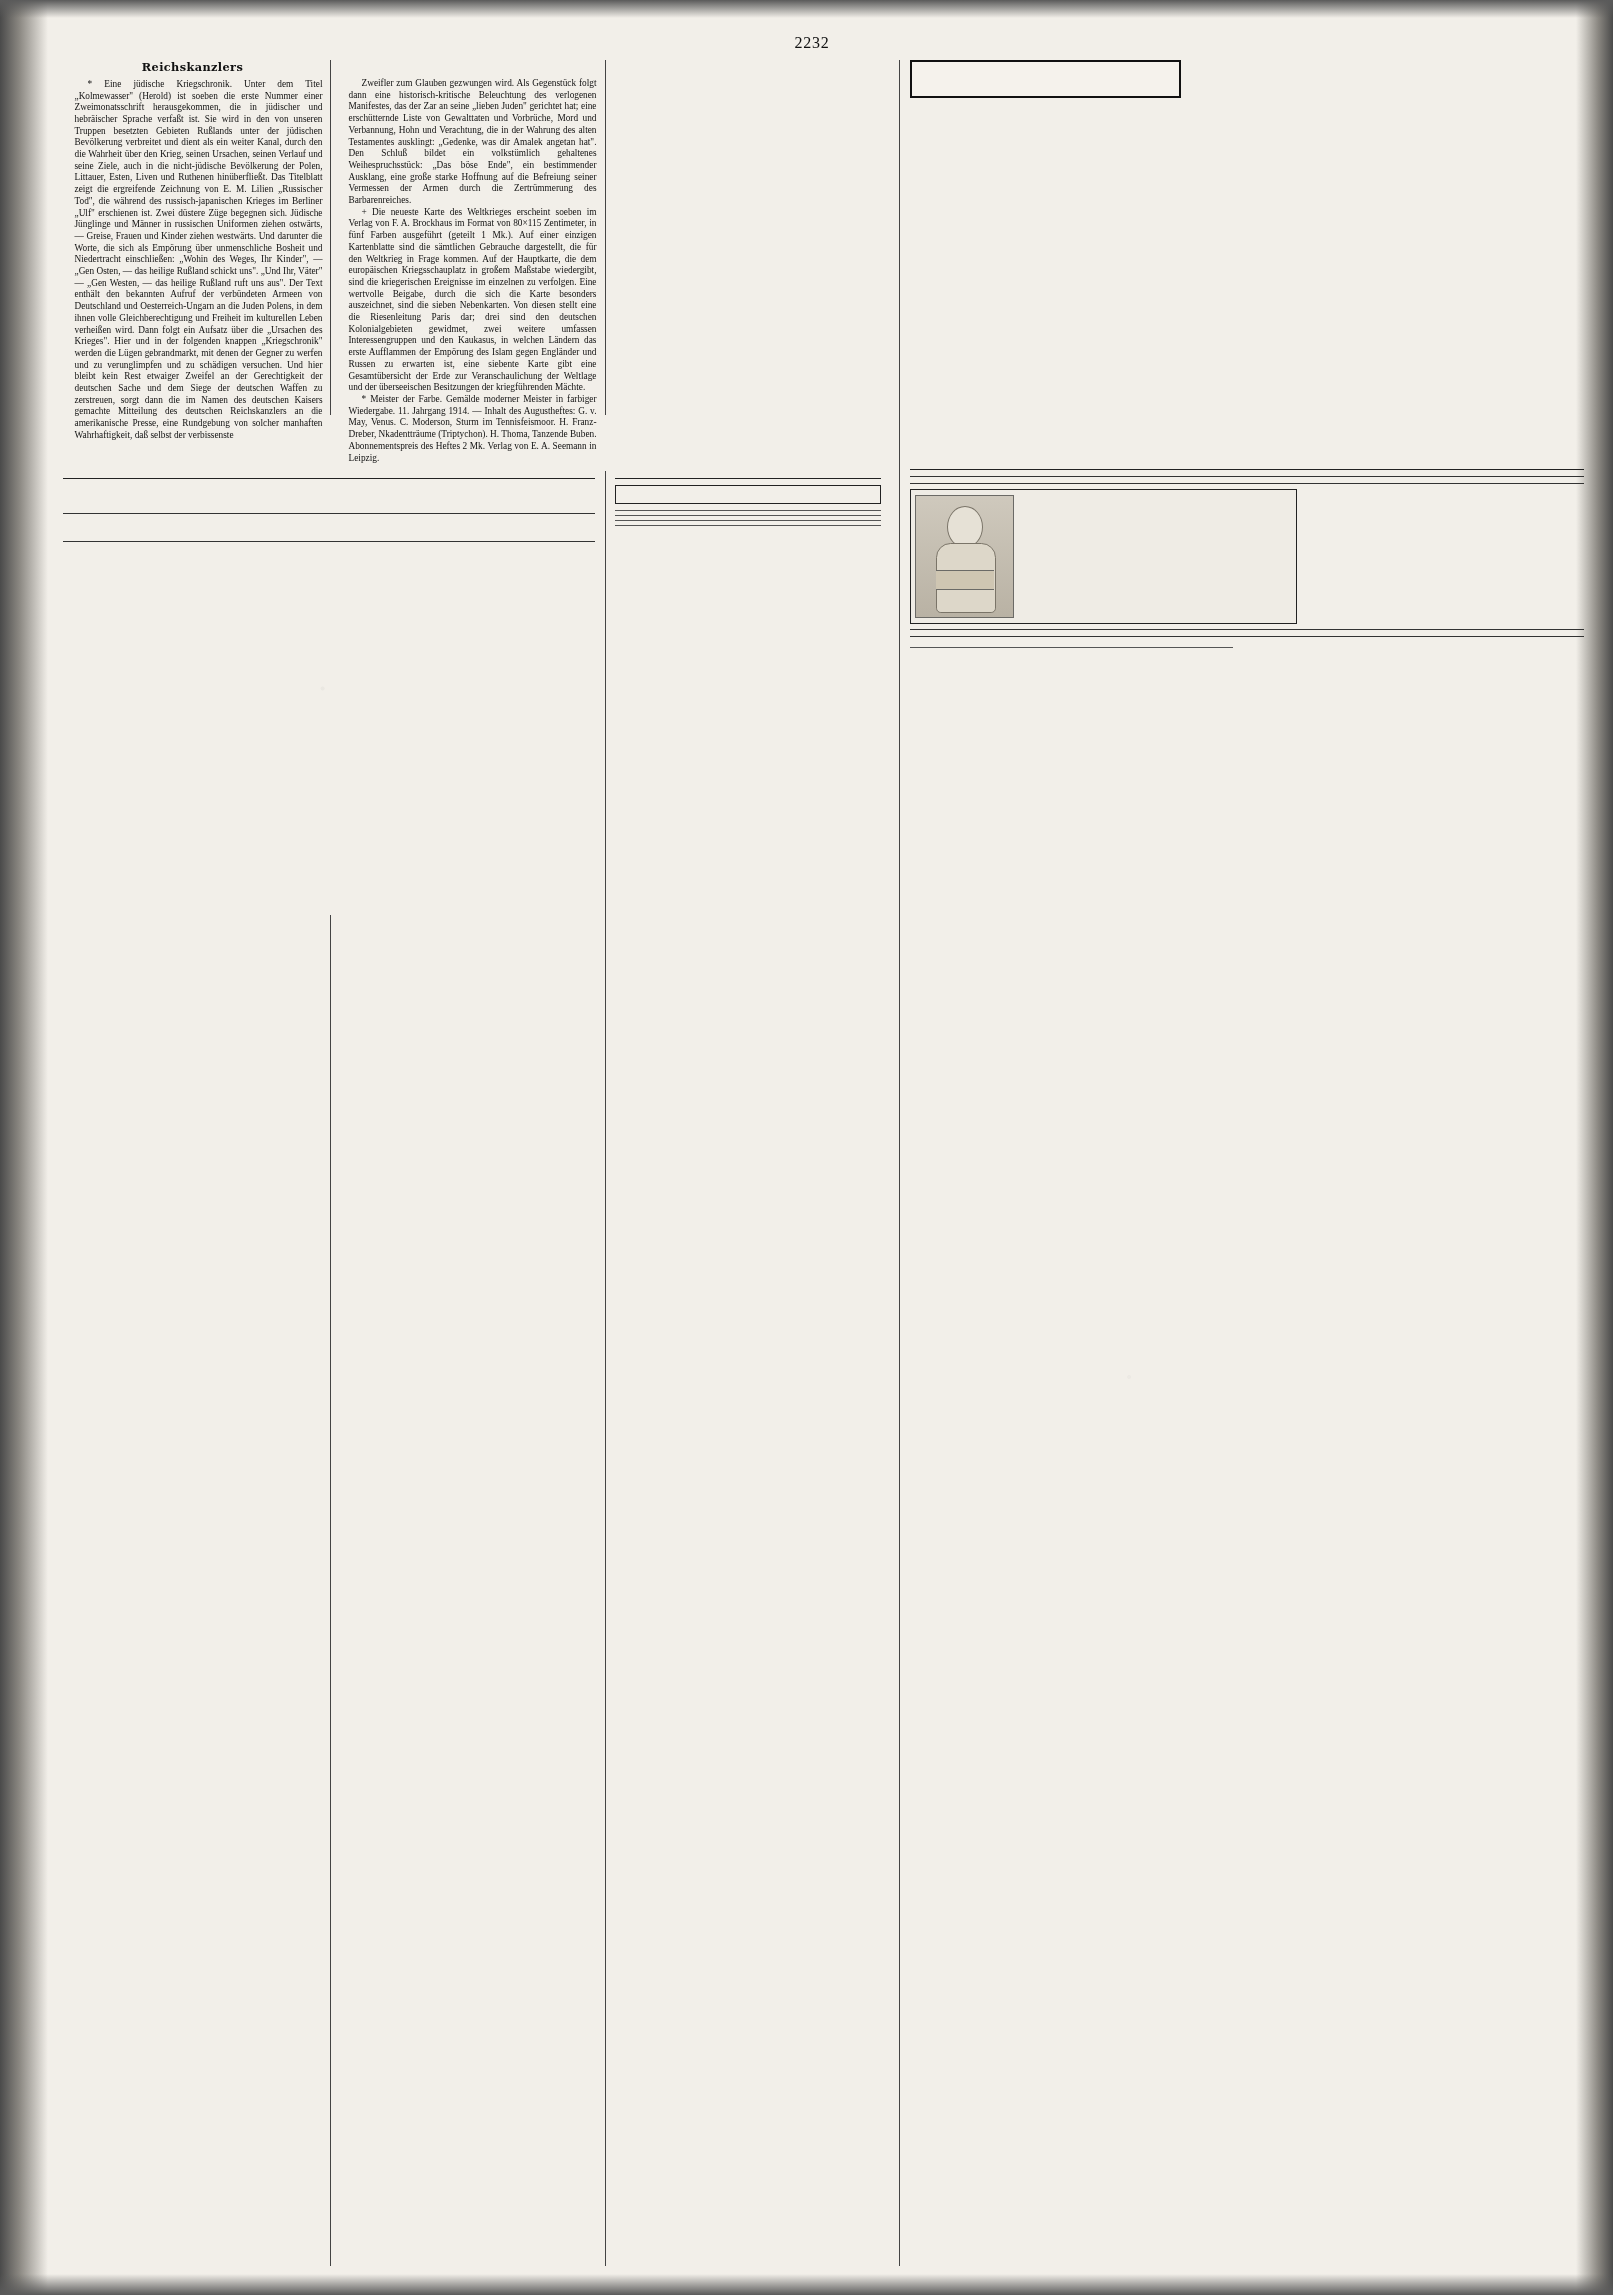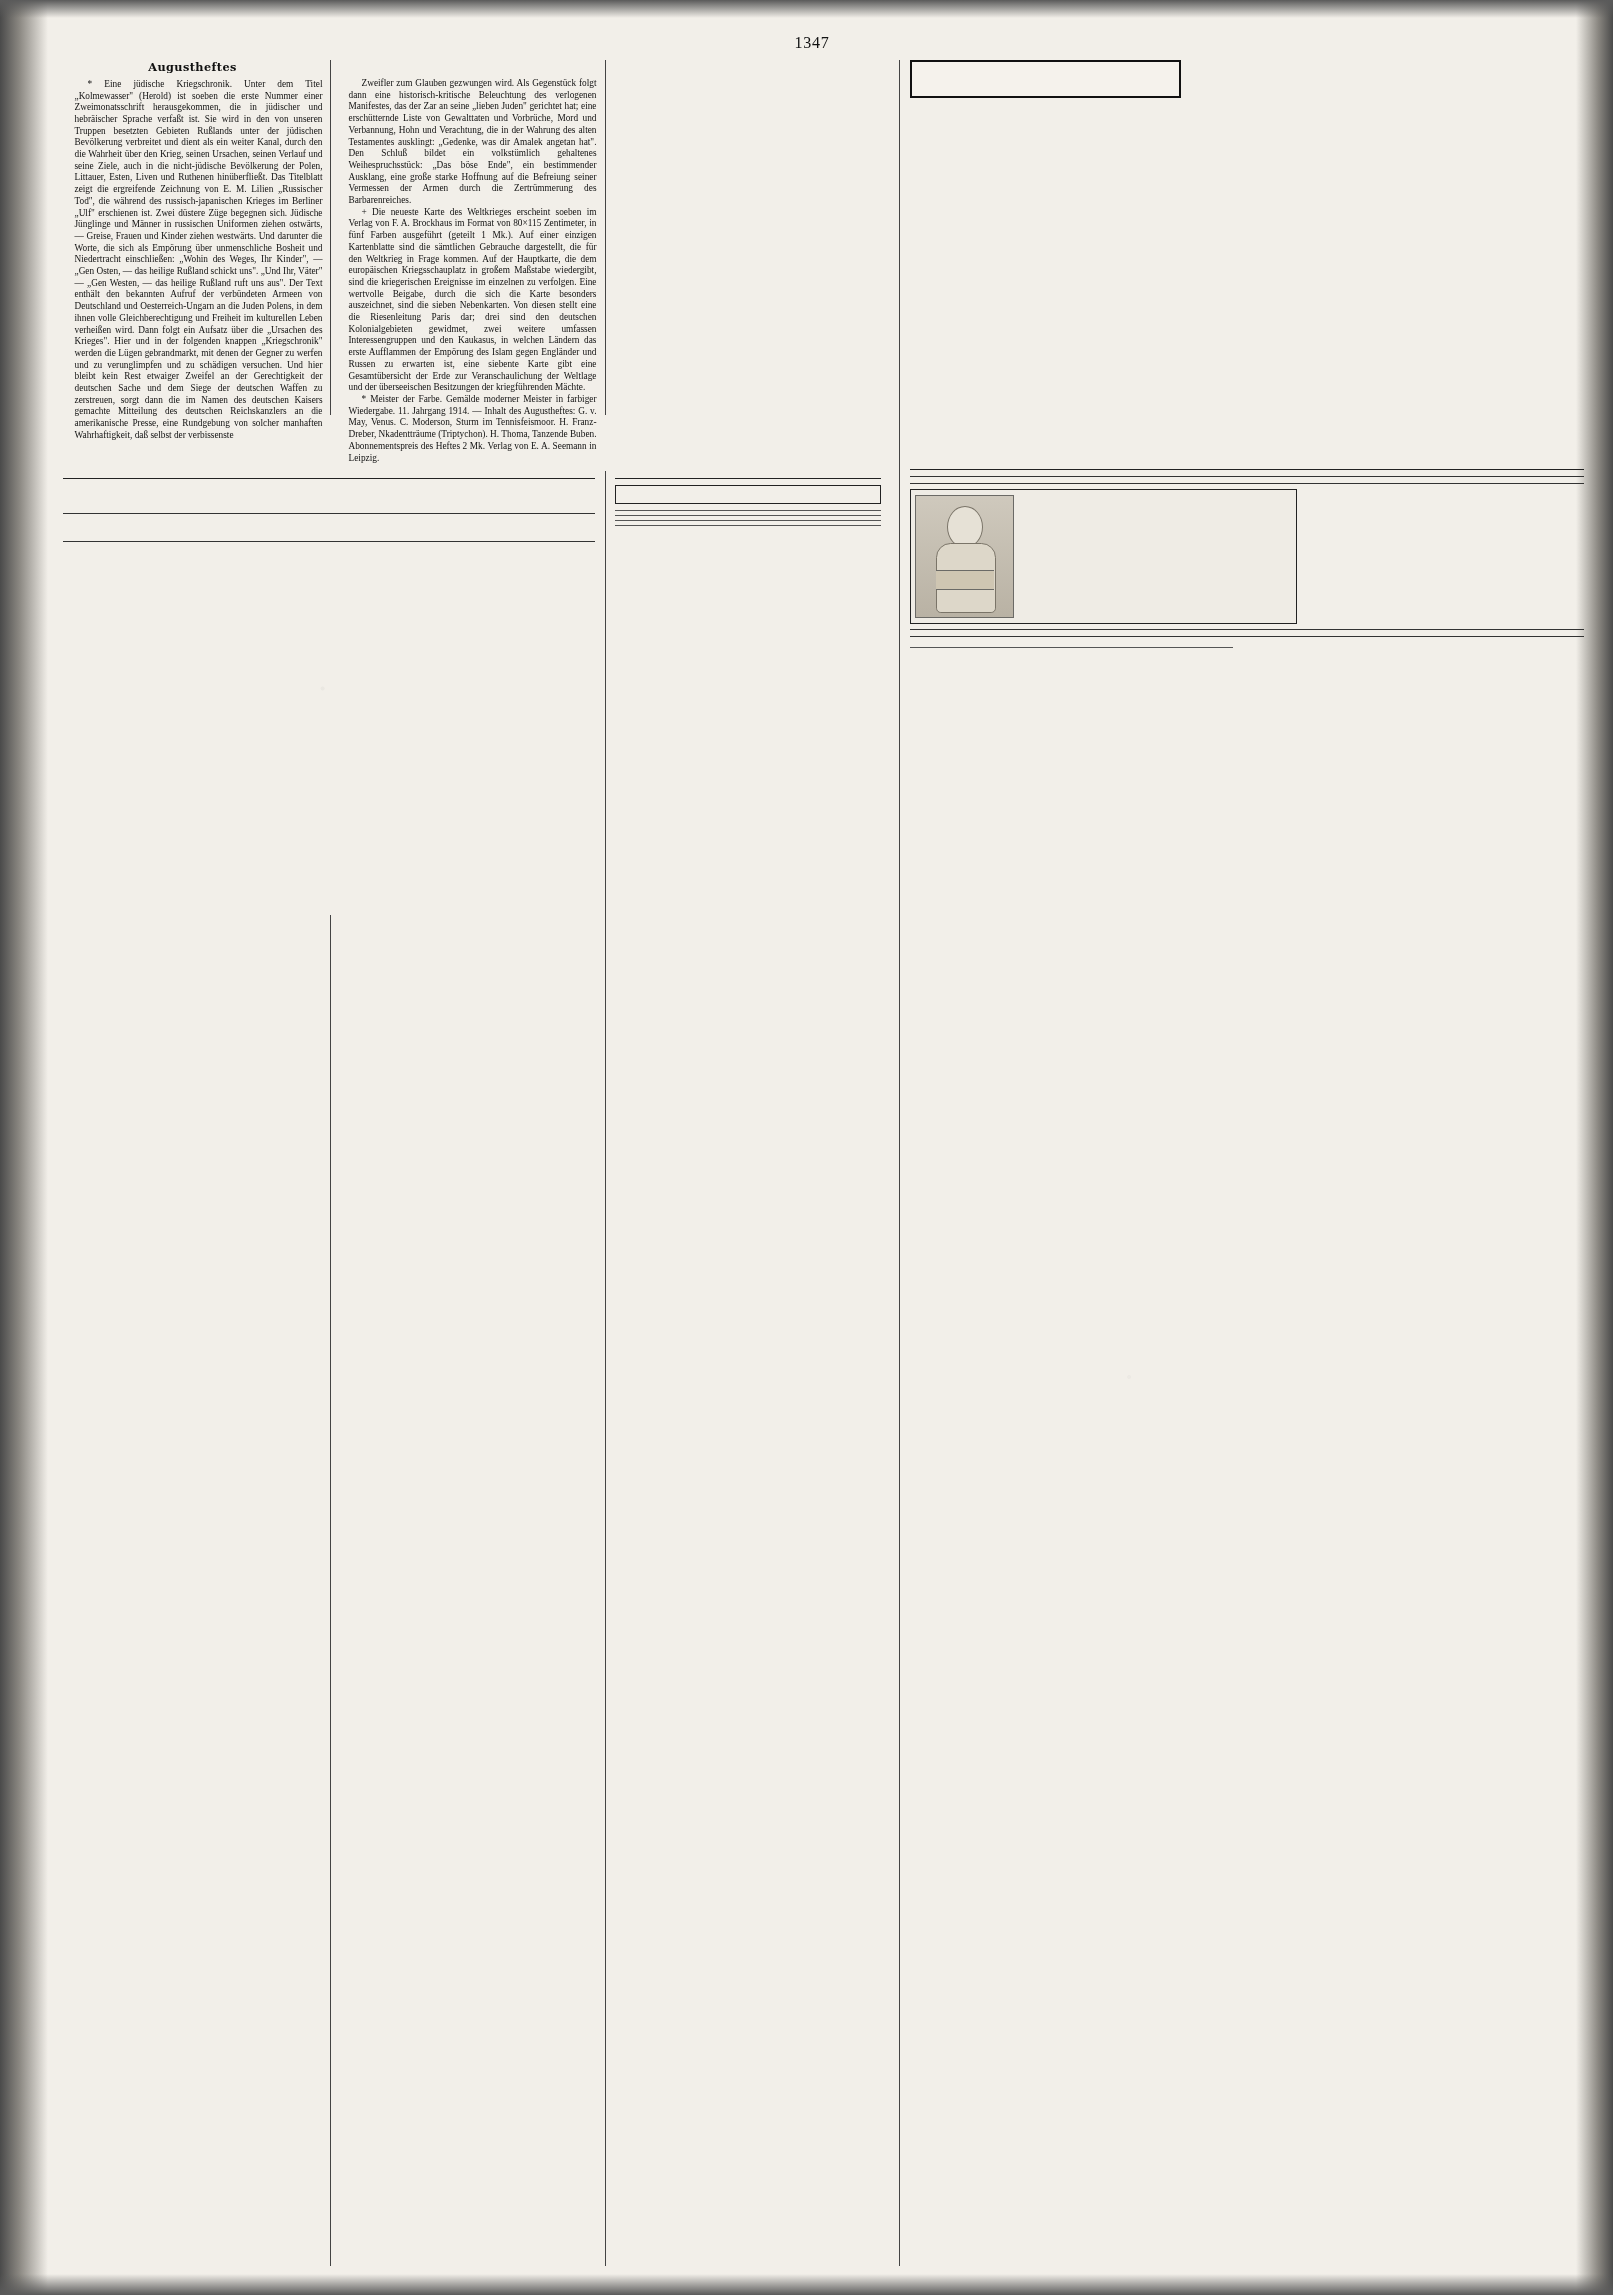--- a/index.html
+++ b/index.html
@@ -99,26 +99,26 @@
 <body>
 
 <div class="page">
   <div class="scan-edge-l"></div>
   <div class="scan-edge-r"></div>
   <div class="scan-edge-t"></div>
   <div class="scan-edge-b"></div>
 
   <div class="sheet">
 
-    <div class="pageno">1347</div>
+    <div class="pageno">2232</div>
 
     <div class="colwrap">
 
       <div class="col c1">
-        <div class="hdr-small fr">Augustheftes</div>
+        <div class="hdr-small fr">Reichskanzlers</div>
         <div class="tiny just indent" style="margin-top:4.8px;">* Eine jüdische Kriegschronik. Unter dem Titel „Kolmewasser" (Herold) ist soeben die erste Nummer einer Zweimonatsschrift herausgekommen, die in jüdischer und hebräischer Sprache verfaßt ist. Sie wird in den von unseren Truppen besetzten Gebieten Rußlands unter der jüdischen Bevölkerung verbreitet und dient als ein weiter Kanal, durch den die Wahrheit über den Krieg, seinen Ursachen, seinen Verlauf und seine Ziele, auch in die nicht-jüdische Bevölkerung der Polen, Littauer, Esten, Liven und Ruthenen hinüberfließt. Das Titelblatt zeigt die ergreifende Zeichnung von E. M. Lilien „Russischer Tod", die während des russisch-japanischen Krieges im Berliner „Ulf" erschienen ist. Zwei düstere Züge begegnen sich. Jüdische Jünglinge und Männer in russischen Uniformen ziehen ostwärts, — Greise, Frauen und Kinder ziehen westwärts. Und darunter die Worte, die sich als Empörung über unmenschliche Bosheit und Niedertracht einschließen: „Wohin des Weges, Ihr Kinder", — „Gen Osten, — das heilige Rußland schickt uns". „Und Ihr, Väter" — „Gen Westen, — das heilige Rußland ruft uns aus". Der Text enthält den bekannten Aufruf der verbündeten Armeen von Deutschland und Oesterreich-Ungarn an die Juden Polens, in dem ihnen volle Gleichberechtigung und Freiheit im kulturellen Leben verheißen wird. Dann folgt ein Aufsatz über die „Ursachen des Krieges". Hier und in der folgenden knappen „Kriegschronik" werden die Lügen gebrandmarkt, mit denen der Gegner zu werfen und zu verunglimpfen und zu schädigen versuchen. Und hier bleibt kein Rest etwaiger Zweifel an der Gerechtigkeit der deutschen Sache und dem Siege der deutschen Waffen zu zerstreuen, sorgt dann die im Namen des deutschen Kaisers gemachte Mitteilung des deutschen Reichskanzlers an die amerikanische Presse, eine Rundgebung von solcher manhaften Wahrhaftigkeit, daß selbst der verbissenste</div>
       </div>
 
       <div class="col c2">
         <div class="tiny just indent" style="margin-top:18px;">Zweifler zum Glauben gezwungen wird. Als Gegenstück folgt dann eine historisch-kritische Beleuchtung des verlogenen Manifestes, das der Zar an seine „lieben Juden" gerichtet hat; eine erschütternde Liste von Gewalttaten und Vorbrüche, Mord und Verbannung, Hohn und Verachtung, die in der Wahrung des alten Testamentes ausklingt: „Gedenke, was dir Amalek angetan hat". Den Schluß bildet ein volkstümlich gehaltenes Weihespruchsstück: „Das böse Ende", ein bestimmender Ausklang, eine große starke Hoffnung auf die Befreiung seiner Vermessen der Armen durch die Zertrümmerung des Barbarenreiches.</div>
         <div class="tiny just indent">+ Die neueste Karte des Weltkrieges erscheint soeben im Verlag von F. A. Brockhaus im Format von 80×115 Zentimeter, in fünf Farben ausgeführt (geteilt 1 Mk.). Auf einer einzigen Kartenblatte sind die sämtlichen Gebrauche dargestellt, die für den Weltkrieg in Frage kommen. Auf der Hauptkarte, die dem europäischen Kriegsschauplatz in großem Maßstabe wiedergibt, sind die kriegerischen Ereignisse im einzelnen zu verfolgen. Eine wertvolle Beigabe, durch die sich die Karte besonders auszeichnet, sind die sieben Nebenkarten. Von diesen stellt eine die Riesenleitung Paris dar; drei sind den deutschen Kolonialgebieten gewidmet, zwei weitere umfassen Interessengruppen und den Kaukasus, in welchen Ländern das erste Aufflammen der Empörung des Islam gegen Engländer und Russen zu erwarten ist, eine siebente Karte gibt eine Gesamtübersicht der Erde zur Veranschaulichung der Weltlage und der überseeischen Besitzungen der kriegführenden Mächte.</div>
         <div class="tiny just indent">* Meister der Farbe. Gemälde moderner Meister in farbiger Wiedergabe. 11. Jahrgang 1914. — Inhalt des Augustheftes: G. v. May, Venus. C. Moderson, Sturm im Tennisfeismoor. H. Franz-Dreber, Nkadentträume (Triptychon). H. Thoma, Tanzende Buben. Abonnementspreis des Heftes 2 Mk. Verlag von E. A. Seemann in Leipzig.</div>
       </div>
 
       <div class="col c3" style="left:847px;width:271px;">

